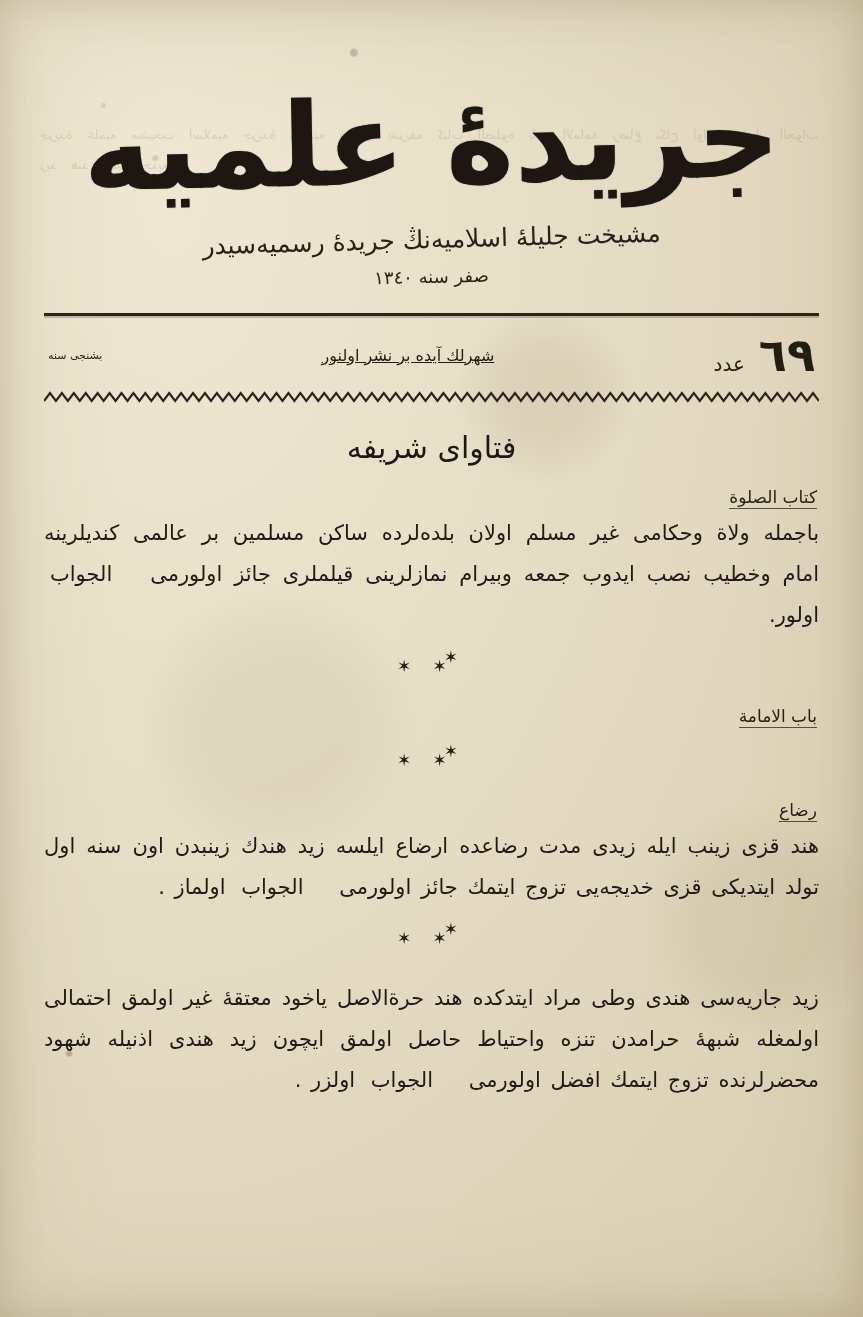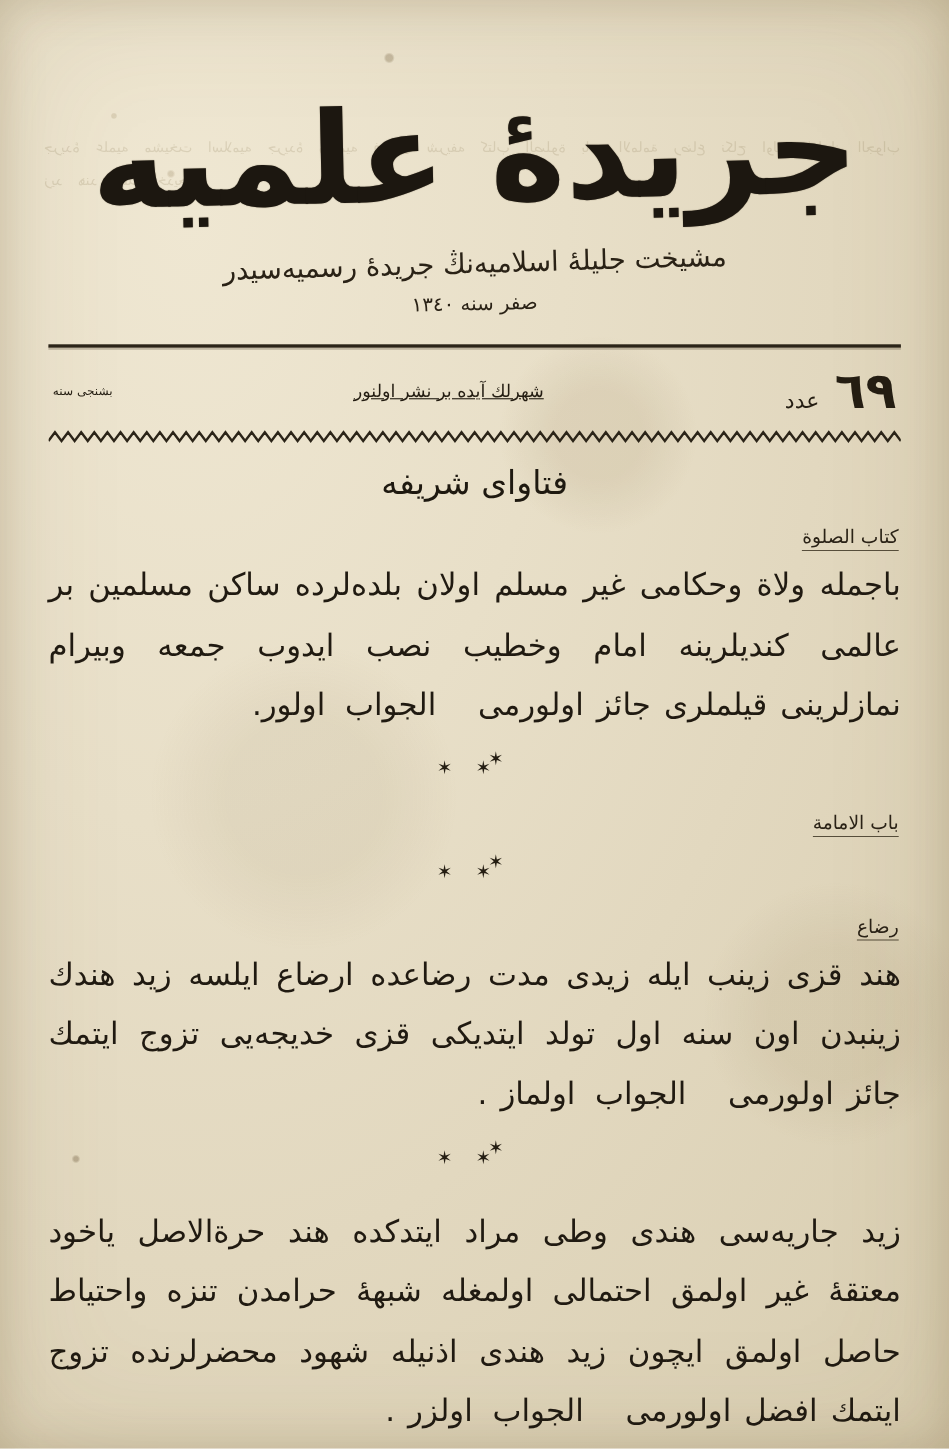--- a/index.html
+++ b/index.html
@@ -140,37 +140,37 @@
     margin: 4px 0 16px 0;
     overflow: hidden;
   }
   .rule-wavy svg { display: block; width: 100%; height: 14px; }
 
   
   .section-title {
     text-align: center;
     font-size: 30px;
     letter-spacing: 3px;
-    margin: 18px 0 22px 0;
+    margin: 26px 0 22px 0;
     color: #1e1910;
   }
 
   .rubric {
     text-align: right;
     font-size: 17px;
     margin: 0 2px 2px 0;
     color: #2a2216;
     border-bottom: 1px solid rgba(40,32,16,0.75);
     display: inline-block;
     padding-bottom: 1px;
   }
   .rubric-wrap { text-align: right; }
 
   .para {
-    font-size: 28px;
+    font-size: 21px;
     line-height: 1.95;
     text-align: justify;
     text-align-last: right;
     letter-spacing: 0.5px;
     color: #201a11;
     margin: 2px 0 0 0;
     word-spacing: 3px;
   }
   .para .ans {
     margin-right: 26px;

